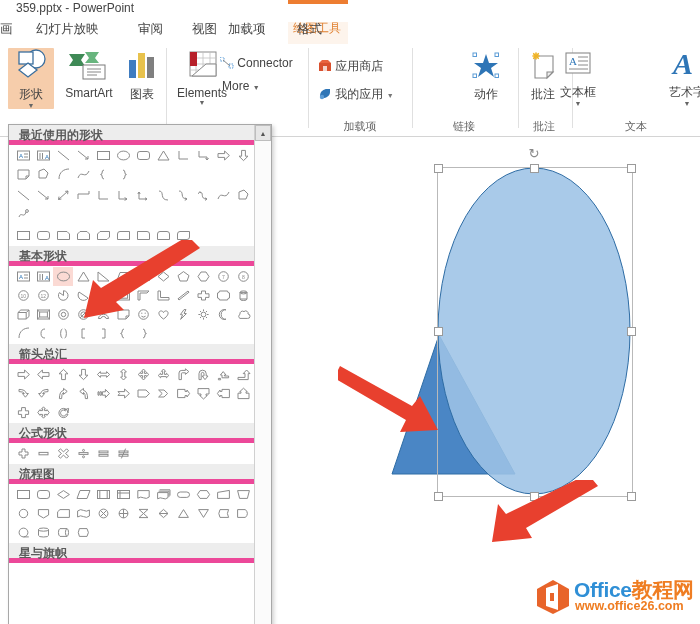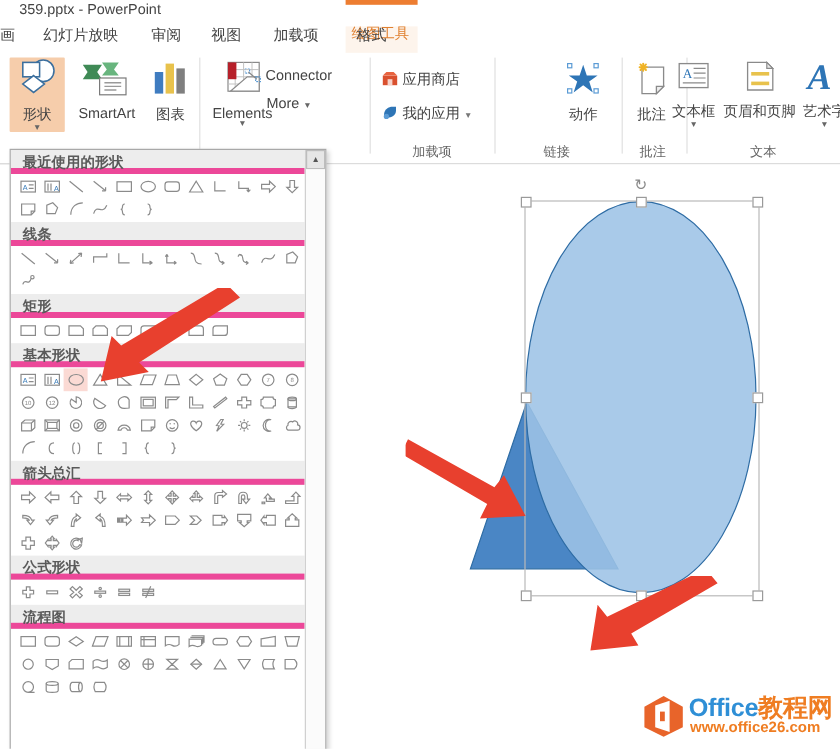--- a/index.html
+++ b/index.html
@@ -78,22 +78,22 @@
   <div class="titlebar">
     <div class="title-text">359.pptx - PowerPoint</div>
     <div class="ctx-tab-head"></div>
   </div>
 
   <div class="tabstrip">
     <div class="ctx-tab-bg"></div>
     <div class="ctx-tab-label">绘图工具</div>
     <div class="tab" style="left:0px;">画</div>
     <div class="tab" style="left:36px;">幻灯片放映</div>
-    <div class="tab" style="left:126px;">审阅</div>
-    <div class="tab" style="left:176px;">视图</div>
+    <div class="tab" style="left:138px;">审阅</div>
+    <div class="tab" style="left:192px;">视图</div>
     <div class="tab" style="left:228px;">加载项</div>
     <div class="tab active" style="left:297px;">格式</div>
   </div>
 
   <div class="ribbon">
 
     <div class="bigbtn hl" style="left:8px;top:4px;width:46px;">
       <svg width="44" height="34" viewBox="0 0 44 34">
         <circle cx="27" cy="11" r="9" fill="#fff" stroke="#3b6f9e" stroke-width="1.3"></circle>
         <rect x="10" y="4" width="14" height="12" fill="#fff" stroke="#3b6f9e" stroke-width="1.3"></rect>
@@ -137,21 +137,21 @@
             <line x1="10" y1="16" x2="36" y2="16"></line>
             <line x1="10" y1="22" x2="36" y2="22"></line>
         </g>
         <rect x="10" y="4" width="7" height="14" fill="#b7202a"></rect>
         <path d="M12 28 L26 16 L36 16 L36 28 Z" fill="#fff" stroke="#8a8a8a" stroke-width="1"></path>
       </svg>
       <span class="lbl">Elements</span>
       <span class="caret">▼</span>
     </div>
 
-    <div class="smallrow" style="left:204px;top:12px;">
+    <div class="smallrow" style="left:220px;top:12px;">
       <svg width="14" height="12" viewBox="0 0 14 12" style="vertical-align:-2px">
         <rect x="0" y="0" width="4" height="4" fill="none" stroke="#5b9bd5" stroke-width="1" stroke-dasharray="1.5,1"></rect>
         <rect x="9" y="7" width="4" height="4" fill="none" stroke="#5b9bd5" stroke-width="1" stroke-dasharray="1.5,1"></rect>
         <line x1="3" y1="3" x2="10" y2="9" stroke="#888" stroke-width="1"></line>
       </svg>
       <span>Connector</span>
     </div>
 
     <div class="smallrow" style="left:222px;top:35px;">
       <span>More</span>
@@ -224,29 +224,20 @@
           <line x1="20" y1="9" x2="30" y2="9"></line>
             <line x1="20" y1="13" x2="30" y2="13"></line>
           <line x1="20" y1="17" x2="30" y2="17"></line>
             <line x1="11" y1="21" x2="30" y2="21"></line>
         </g>
       </svg>
       <span class="lbl">文本框</span>
       <span class="caret">▼</span>
     </div>
 
-    <div class="bigbtn" style="left:600px;top:4px;width:66px;">
-      <svg width="40" height="32" viewBox="0 0 40 32">
-        <path d="M10 4 L26 4 L31 9 L31 27 L10 27 Z" fill="#fff" stroke="#8a8a8a" stroke-width="1.1"></path>
-        <path d="M26 4 L26 9 L31 9 Z" fill="#e8e8e8" stroke="#8a8a8a" stroke-width="1"></path>
-        <rect x="13" y="12" width="15" height="3" fill="#e8c24c"></rect>
-        <rect x="13" y="20" width="15" height="3" fill="#e8c24c"></rect>
-      </svg>
-      <span class="lbl">页眉和页脚</span>
-    </div>
 
     <div class="bigbtn" style="left:664px;top:4px;width:46px;">
       <svg width="40" height="32" viewBox="0 0 40 32">
         <text x="6" y="26" font-family="Liberation Serif, serif" font-size="30" font-style="italic" font-weight="bold" fill="#2e75b6">A</text>
       </svg>
       <span class="lbl">艺术字</span>
       <span class="caret">▼</span>
     </div>
 
     <div class="grp-label" style="left:572px;width:128px;">文本</div>
@@ -369,21 +360,20 @@
             <svg width="15" height="15" viewBox="0 0 15 15">
               <path d="M8 3 Q6 3 6 6 Q6 7.5 4.6 7.5 Q6 7.5 6 9 Q6 12 8 12" stroke="#8b8b8b" stroke-width="1" fill="none"></path>
             </svg>
           </div>
           <div class="shp">
             <svg width="15" height="15" viewBox="0 0 15 15">
               <path d="M7 3 Q9 3 9 6 Q9 7.5 10.4 7.5 Q9 7.5 9 9 Q9 12 7 12" stroke="#8b8b8b" stroke-width="1" fill="none"></path>
             </svg>
           </div>
         </div>
-        <div class="cat-head">线条</div>
         <div class="rowshapes">
           <div class="shp">
             <svg width="15" height="15" viewBox="0 0 15 15">
               <line x1="2" y1="3" x2="13" y2="12" stroke="#8b8b8b" stroke-width="1" fill="none"></line>
             </svg>
           </div>
           <div class="shp">
             <svg width="15" height="15" viewBox="0 0 15 15">
               <line x1="2" y1="3" x2="12" y2="11" stroke="#8b8b8b" stroke-width="1" fill="none"></line>
               <path d="M12 11 L9 11 M12 11 L12 8" stroke="#8b8b8b" stroke-width="1" fill="none"></path>
@@ -440,21 +430,20 @@
               <path d="M3 11 L3 4 L8 2 L12 6 L10 11 Z" stroke="#8b8b8b" stroke-width="1" fill="none"></path>
             </svg>
           </div>
           <div class="shp">
             <svg width="15" height="15" viewBox="0 0 15 15">
               <path d="M3 10 C5 4 8 12 10 5" stroke="#8b8b8b" stroke-width="1" fill="none"></path>
               <circle cx="11" cy="4" r="1.4" stroke="#8b8b8b" stroke-width="1" fill="none"></circle>
             </svg>
           </div>
         </div>
-        <div class="cat-head">矩形</div>
         <div class="rowshapes">
           <div class="shp">
             <svg width="15" height="15" viewBox="0 0 15 15">
               <rect x="1.5" y="3.5" width="12" height="8" stroke="#8b8b8b" stroke-width="1" fill="none"></rect>
             </svg>
           </div>
           <div class="shp">
             <svg width="15" height="15" viewBox="0 0 15 15">
               <rect x="1.5" y="3.5" width="12" height="8" rx="2.4" stroke="#8b8b8b" stroke-width="1" fill="none"></rect>
             </svg>
@@ -1070,20 +1059,21 @@
               <path d="M4 3.6 L11 3.6 A2 4 0 0 1 11 11.4 L4 11.4 A2 4 0 0 1 4 3.6 Z" stroke="#8b8b8b" stroke-width="1" fill="none"></path>
               <path d="M11 3.6 A2 4 0 0 0 11 11.4" stroke="#8b8b8b" stroke-width="1" fill="none"></path>
             </svg>
           </div>
           <div class="shp">
             <svg width="15" height="15" viewBox="0 0 15 15">
               <path d="M3.4 3.6 L11 3.6 Q13.8 7.5 11 11.4 L3.4 11.4 Q1.2 7.5 3.4 3.6 Z" stroke="#8b8b8b" stroke-width="1" fill="none"></path>
             </svg>
           </div>
         </div>
+        <div class="cat-head">星与旗帜</div>
       </div>
     <div class="gal-scroll">
       <div class="sb-arrow">▲</div>
       <div class="sb-track"></div>
     </div>
   </div>
 
   <svg class="arrow" style="left:60px;top:240px;" width="150" height="100" viewBox="0 0 150 100">
     <path d="M140 8 L56 62 L64 70 L24 78 L33 40 L41 48 L128 -4 Z" fill="#e8402e"></path>
   </svg>

